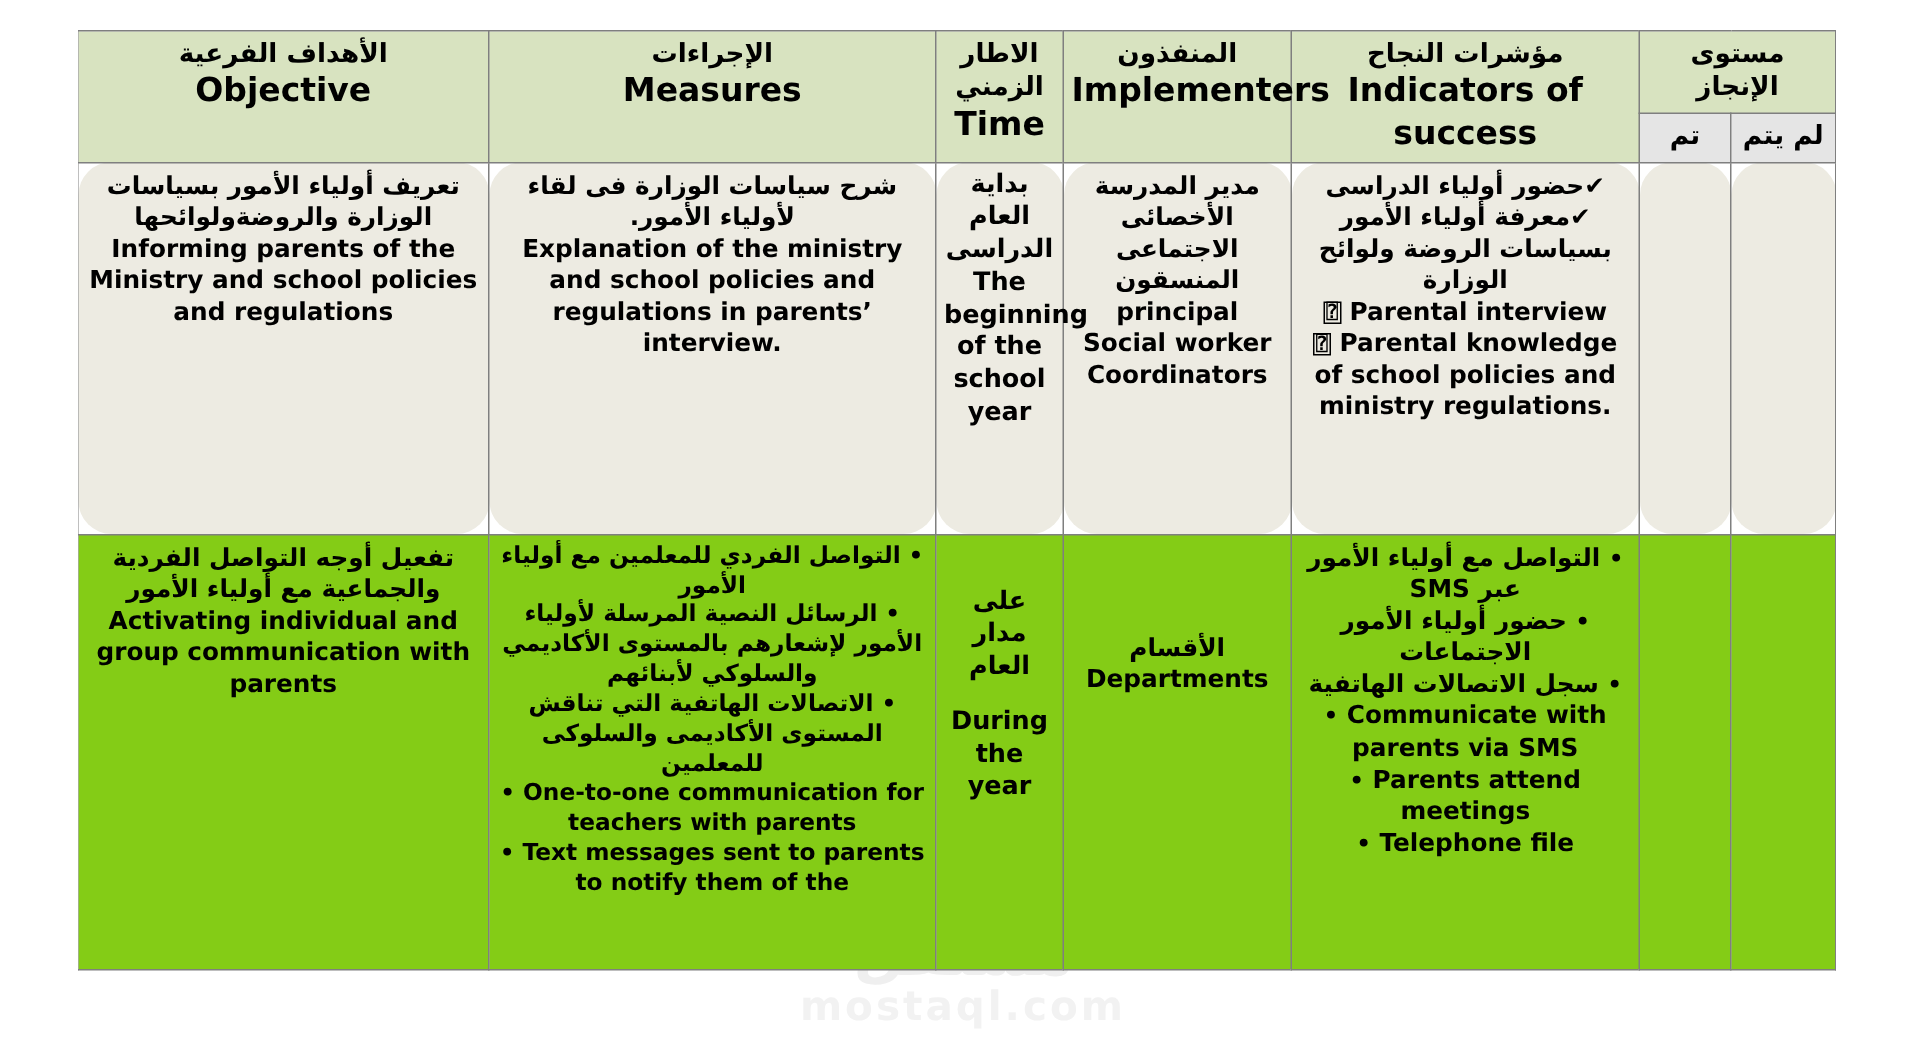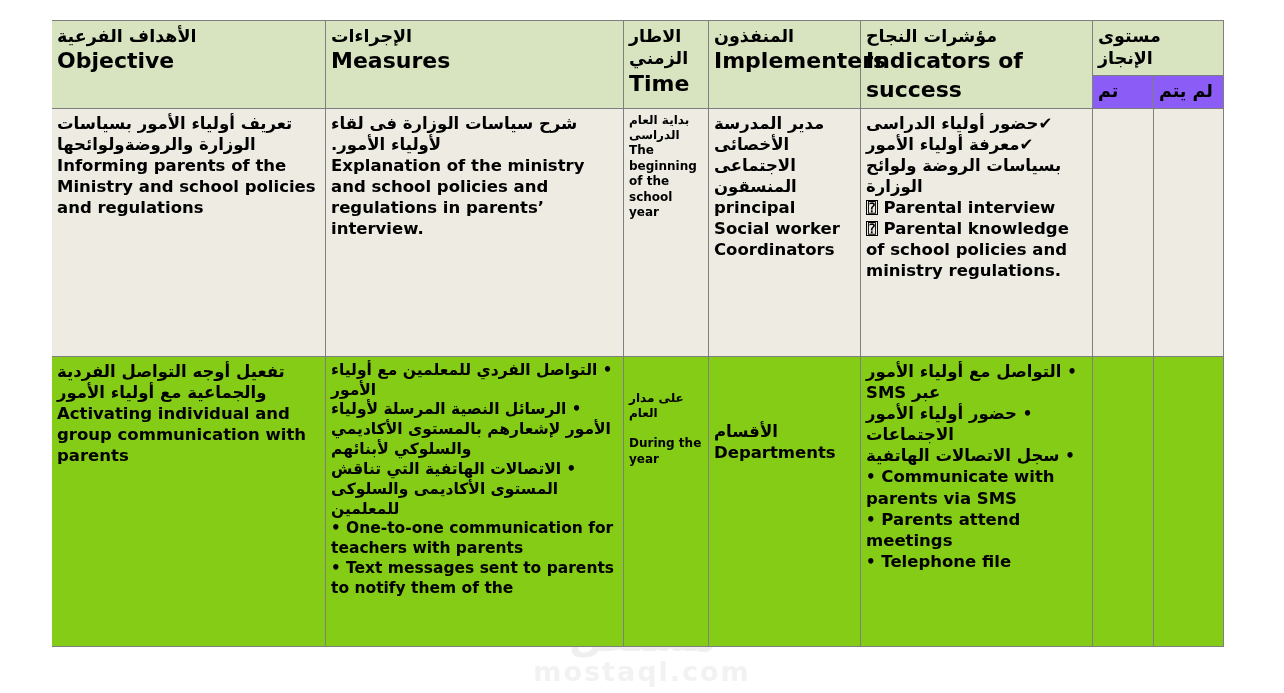--- a/index.html
+++ b/index.html
@@ -65,21 +65,21 @@
     border-collapse: collapse;
     table-layout: fixed;
     width: 1172px;
     direction: rtl;
   }
 
   table.plan td, table.plan th {
     border: 1px solid #7f7f7f;
     vertical-align: top;
     padding: 4px 5px;
-    text-align: left;
+    text-align: center;
     font-weight: bold;
     color: #000000;
     line-height: 1.28;
   }
 
   
   thead th {
     background: #d8e3c0;
     vertical-align: middle;
     padding: 6px 4px;
@@ -89,57 +89,57 @@
     font-size: 17.5px;
     direction: rtl;
     white-space: normal;
   }
   .th-en {
     display: block;
     font-size: 22px;
     direction: ltr;
   }
   .sub-th {
-    background: #8b5cf6;
+    background: #e5e5e5;
     font-size: 17.5px;
     direction: rtl;
     padding: 4px 3px;
     vertical-align: middle;
   }
 
   
   col.c-notdone { width: 70px; }
   col.c-done    { width: 61px; }
   col.c-ind     { width: 232px; }
   col.c-impl    { width: 152px; }
   col.c-time    { width: 85px; }
   col.c-meas    { width: 298px; }
   col.c-obj     { width: 274px; }
 
   
-  tr.row-a td { background: #edebe2; }
+  tr.row-a td { background: #edebe2; border-radius: 22px; }
   tr.row-b td { background: #84cc16; }
 
   .cell {
     font-size: 16.5px;
   }
   .cell .ar {
     direction: rtl;
     display: block;
   }
   .cell .en {
     direction: ltr;
     display: block;
   }
   .cell .sp {
     display: block;
     height: 15px;
   }
   .cell.small .ar, .cell.small .en { font-size: 15.5px; }
-  .cell.time { font-size: 12px; }
+  .cell.time { font-size: 17px; }
 
   
   tr.row-a { height: 248px; }
   tr.row-b { height: 290px; }
 
   
   .tofu {
     font-family: "DejaVu Sans Mono", monospace;
     font-size: 13px;
     border: 1px solid #000;

